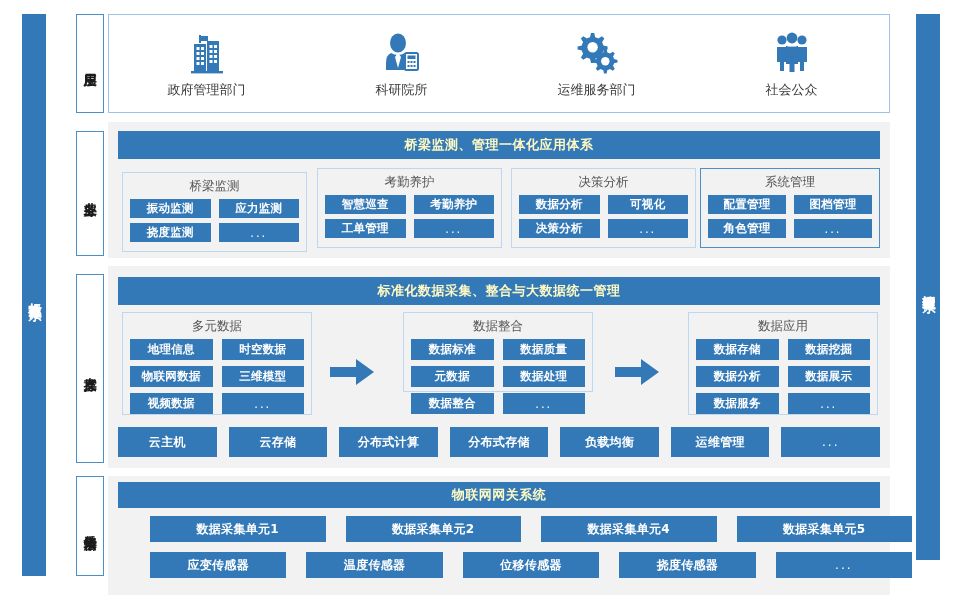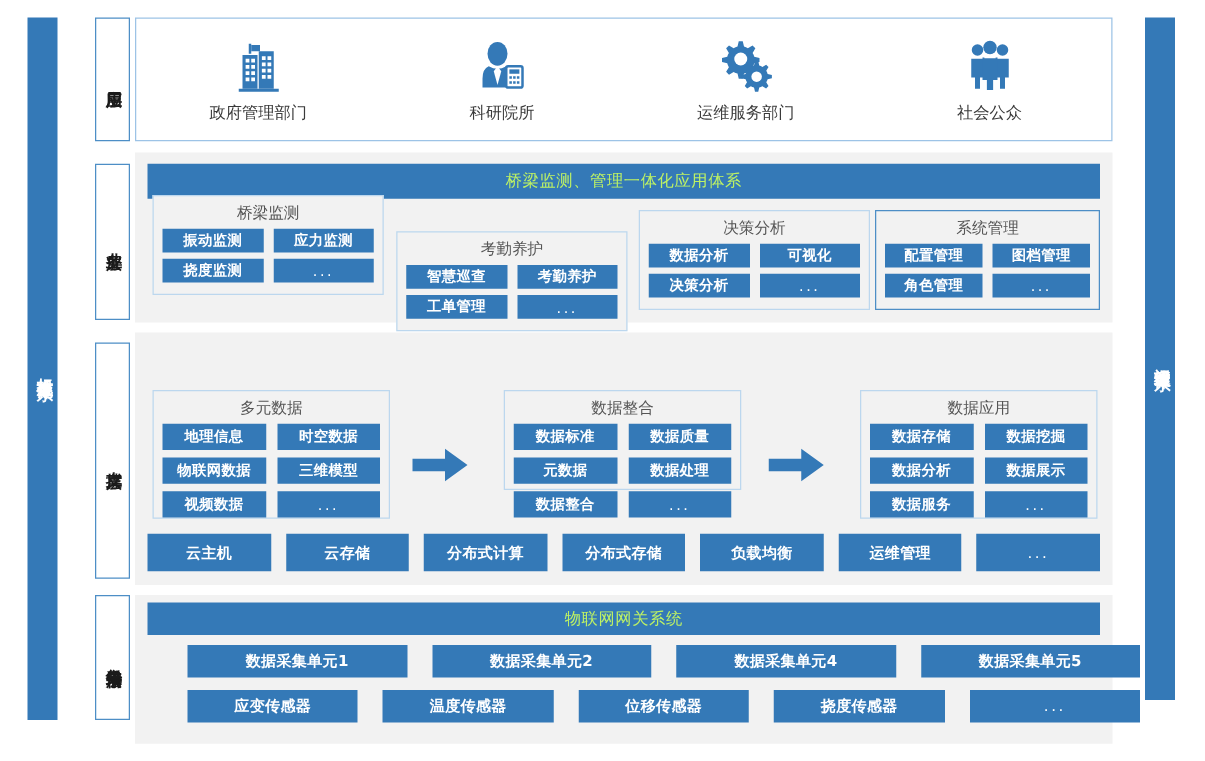--- a/index.html
+++ b/index.html
@@ -104,23 +104,23 @@
   }
   .app-label {
     font-size: 13px;
     color: #3a3a3a;
   }
 
   
   .banner {
     position: absolute;
     background: #3479b7;
-    color: #bef264;
+    color: #fef9c3;
     font-size: 13px;
-    font-weight: normal;
+    font-weight: bold;
     display: flex;
     align-items: center;
     justify-content: center;
     letter-spacing: 0.5px;
     box-sizing: border-box;
   }
   #banner-biz     { left: 118px; top: 131px; width: 762px; height: 28px; }
   #banner-support { left: 118px; top: 277px; width: 762px; height: 28px; }
   #banner-collect { left: 118px; top: 482px; width: 762px; height: 26px; }
 
@@ -160,22 +160,22 @@
     align-items: center;
     justify-content: center;
     height: 19px;
     box-sizing: border-box;
     white-space: nowrap;
     letter-spacing: 0.3px;
   }
   .chip.ellipsis { font-weight: normal; letter-spacing: 2px; }
 
   
-  #grp-bridge { left: 122px; top: 156px; width: 185px; height: 80px; }
-  #grp-maint  { left: 317px; top: 168px; width: 185px; height: 80px; margin-top: 17px; }
+  #grp-bridge { left: 122px; top: 172px; width: 185px; height: 80px; }
+  #grp-maint  { left: 317px; top: 168px; width: 185px; height: 80px; }
   #grp-decide { left: 511px; top: 168px; width: 185px; height: 80px; }
   #grp-sys    { left: 700px; top: 168px; width: 180px; height: 80px; }
 
   
   #grp-multi  { left: 122px; top: 312px; width: 190px; height: 103px; }
   #grp-integ  { left: 403px; top: 312px; width: 190px; height: 80px; }
   #grp-apply  { left: 688px; top: 312px; width: 190px; height: 103px; }
   .group.tall .group-grid { gap: 6px 9px; }
   .group.tall .chip { height: 21px; }
 
@@ -347,20 +347,21 @@
     <div class="group-grid">
       <div class="chip">配置管理</div>
       <div class="chip">图档管理</div>
       <div class="chip">角色管理</div>
       <div class="chip ellipsis">...</div>
     </div>
   </div>
 
   <div class="panel" id="panel-support"></div>
 
+  <div class="banner" id="banner-support">标准化数据采集、整合与大数据统一管理</div>
 
   <div class="group tall" id="grp-multi">
     <div class="group-title">多元数据</div>
     <div class="group-grid">
       <div class="chip">地理信息</div>
       <div class="chip">时空数据</div>
       <div class="chip">物联网数据</div>
       <div class="chip">三维模型</div>
       <div class="chip">视频数据</div>
       <div class="chip ellipsis">...</div>

